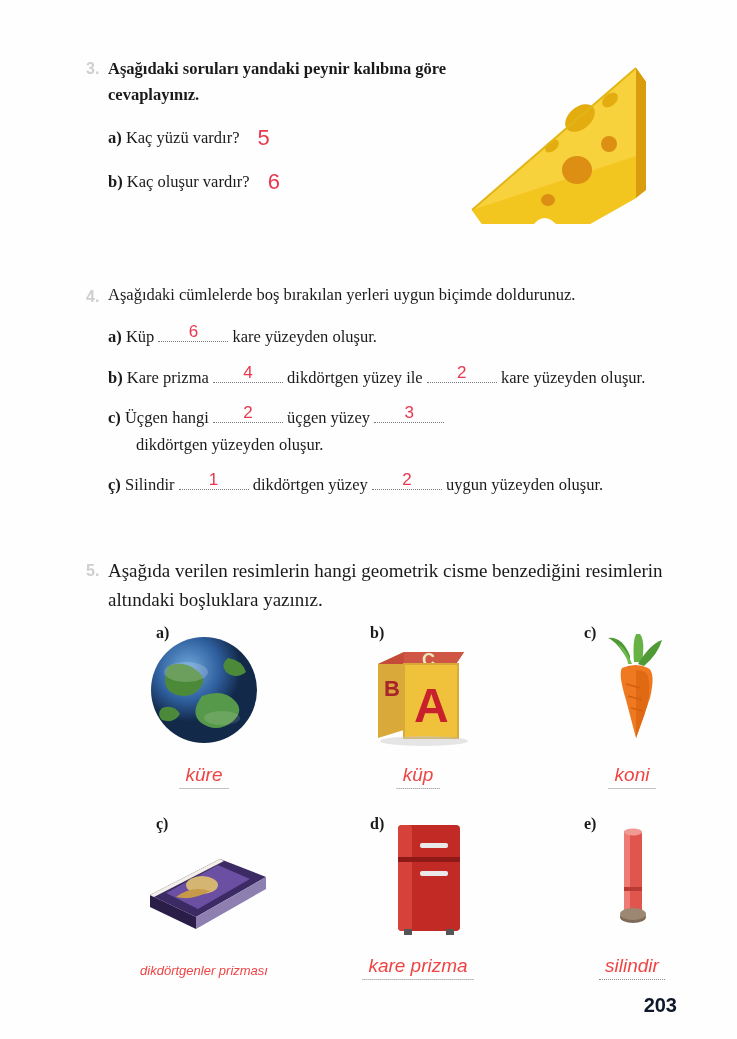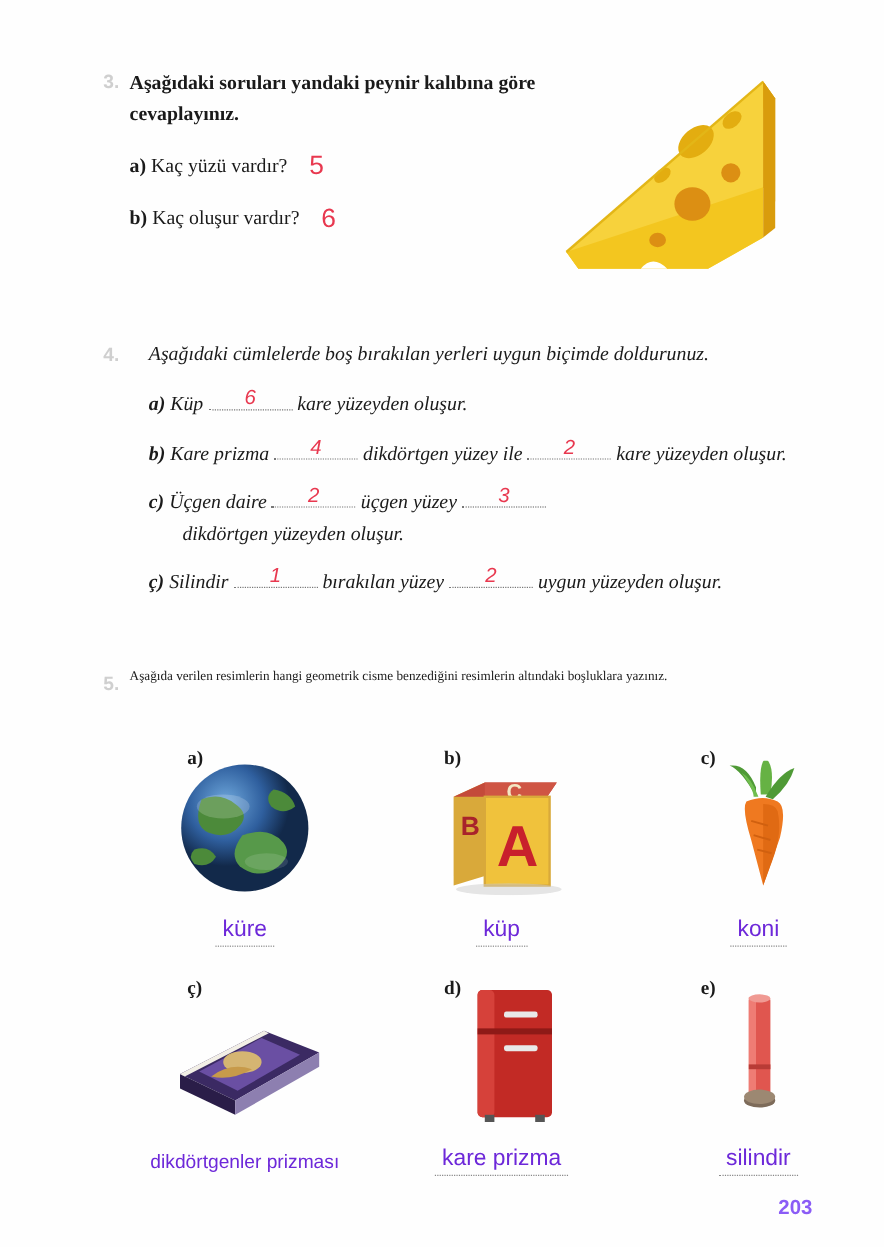--- a/index.html
+++ b/index.html
@@ -62,26 +62,25 @@
     position: absolute;
     left: 460px;
     top: 48px;
     width: 210px;
     height: 200px;
   }
 
   
   #q4 {
     position: absolute;
-    left: 124px;
+    left: 108px;
     top: 282px;
     width: 580px;
     font-size: 16.5px;
     line-height: 1.6;
-    font-style: italic;
   }
   #q4 .stem { margin: 0 0 16px 0; }
   #q4 .item { margin: 0 0 14px 0; }
   #q4 .cont { display: block; margin-left: 28px; }
   .blank {
     position: relative;
     display: inline-block;
     text-align: center;
     border-bottom: 1.5px dotted #777;
     line-height: 1;
@@ -96,21 +95,21 @@
     text-align: center;
   }
   .b-med   { width: 70px; height: 17px; }
 
   
   #q5 {
     position: absolute;
     left: 108px;
     top: 556px;
     width: 580px;
-    font-size: 11px;
+    font-size: 19px;
     line-height: 1.55;
   }
 
   
   .grid {
     position: absolute;
     left: 18px;
     top: 620px;
     width: 700px;
   }
@@ -132,37 +131,38 @@
     position: absolute;
     left: 0; right: 0;
     top: 14px;
     height: 112px;
   }
   .cell .label {
     position: absolute;
     left: 50%;
     transform: translateX(-50%);
     bottom: 6px;
-    color: #6d28d9;
+    color: #ef4444;
     font-family: "Liberation Sans", sans-serif;
     font-size: 19px;
     white-space: nowrap;
     border-bottom: 1.5px dotted #888;
     padding: 0 6px 2px 6px;
-  }
-  .cell .label.wide { font-size: 16px; border-bottom: none; }
+    font-style: italic;
+  }
+  .cell .label.wide { font-size: 13px; border-bottom: none; }
 
   .pagenum {
     position: absolute;
     right: 60px;
     bottom: 22px;
     font-family: "Liberation Sans", sans-serif;
     font-weight: bold;
-    font-size: 17px;
-    color: #8b5cf6;
+    font-size: 20px;
+    color: #0f172a;
   }
 </style>
 </head>
 <body>
 
 <div class="page">
 
   <div class="qnum" style="left:86px; top:60px;">3.</div>
 
   <div id="q3">
@@ -222,32 +222,32 @@
       <b>b)</b>
       <span>Kare prizma</span>
       <span class="blank b-med"><span class="ans">4</span></span>
       <span>dikdörtgen yüzey ile</span>
       <span class="blank b-med"><span class="ans">2</span></span>
       <span>kare yüzeyden oluşur.</span>
     </p>
 
     <p class="item">
       <b>c)</b>
-      <span>Üçgen daire</span>
+      <span>Üçgen hangi</span>
       <span class="blank b-med"><span class="ans">2</span></span>
       <span>üçgen yüzey</span>
       <span class="blank b-med"><span class="ans">3</span></span>
       <span class="cont">dikdörtgen yüzeyden oluşur.</span>
     </p>
 
     <p class="item">
       <b>ç)</b>
       <span>Silindir</span>
       <span class="blank b-med"><span class="ans">1</span></span>
-      <span>bırakılan yüzey</span>
+      <span>dikdörtgen yüzey</span>
       <span class="blank b-med"><span class="ans">2</span></span>
       <span>uygun yüzeyden oluşur.</span>
     </p>
   </div>
 
   <div class="qnum" style="left:86px; top:562px;">5.</div>
 
   <div id="q5">
     <p style="margin:0;">Aşağıda verilen resimlerin hangi geometrik cisme benzediğini resimlerin altındaki boşluklara yazınız.</p>
   </div>

